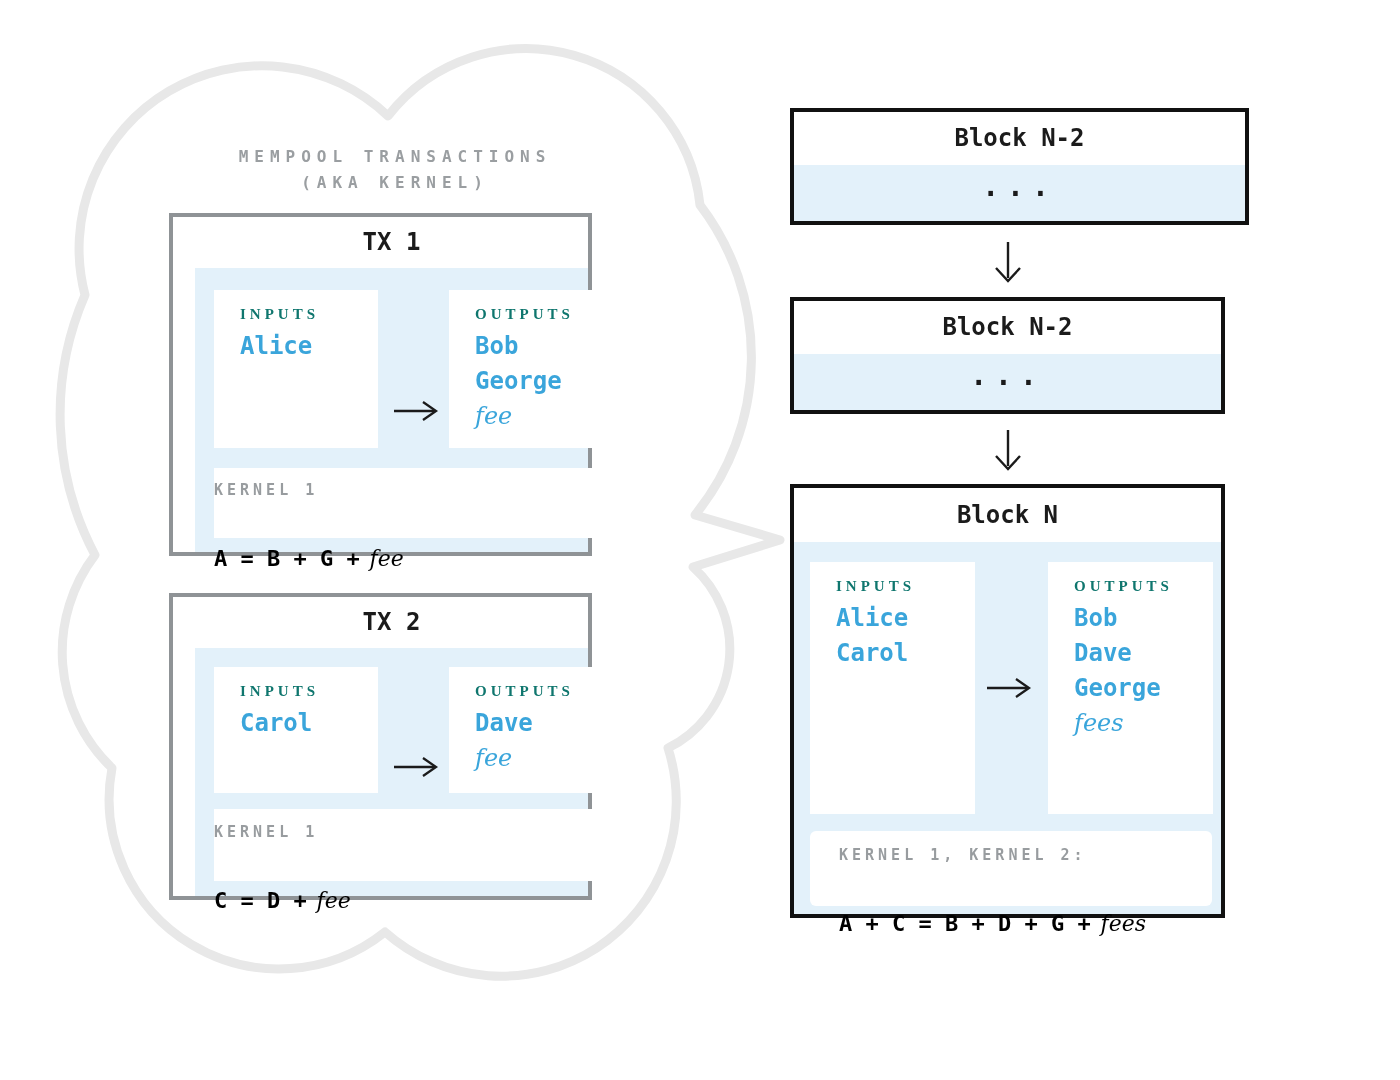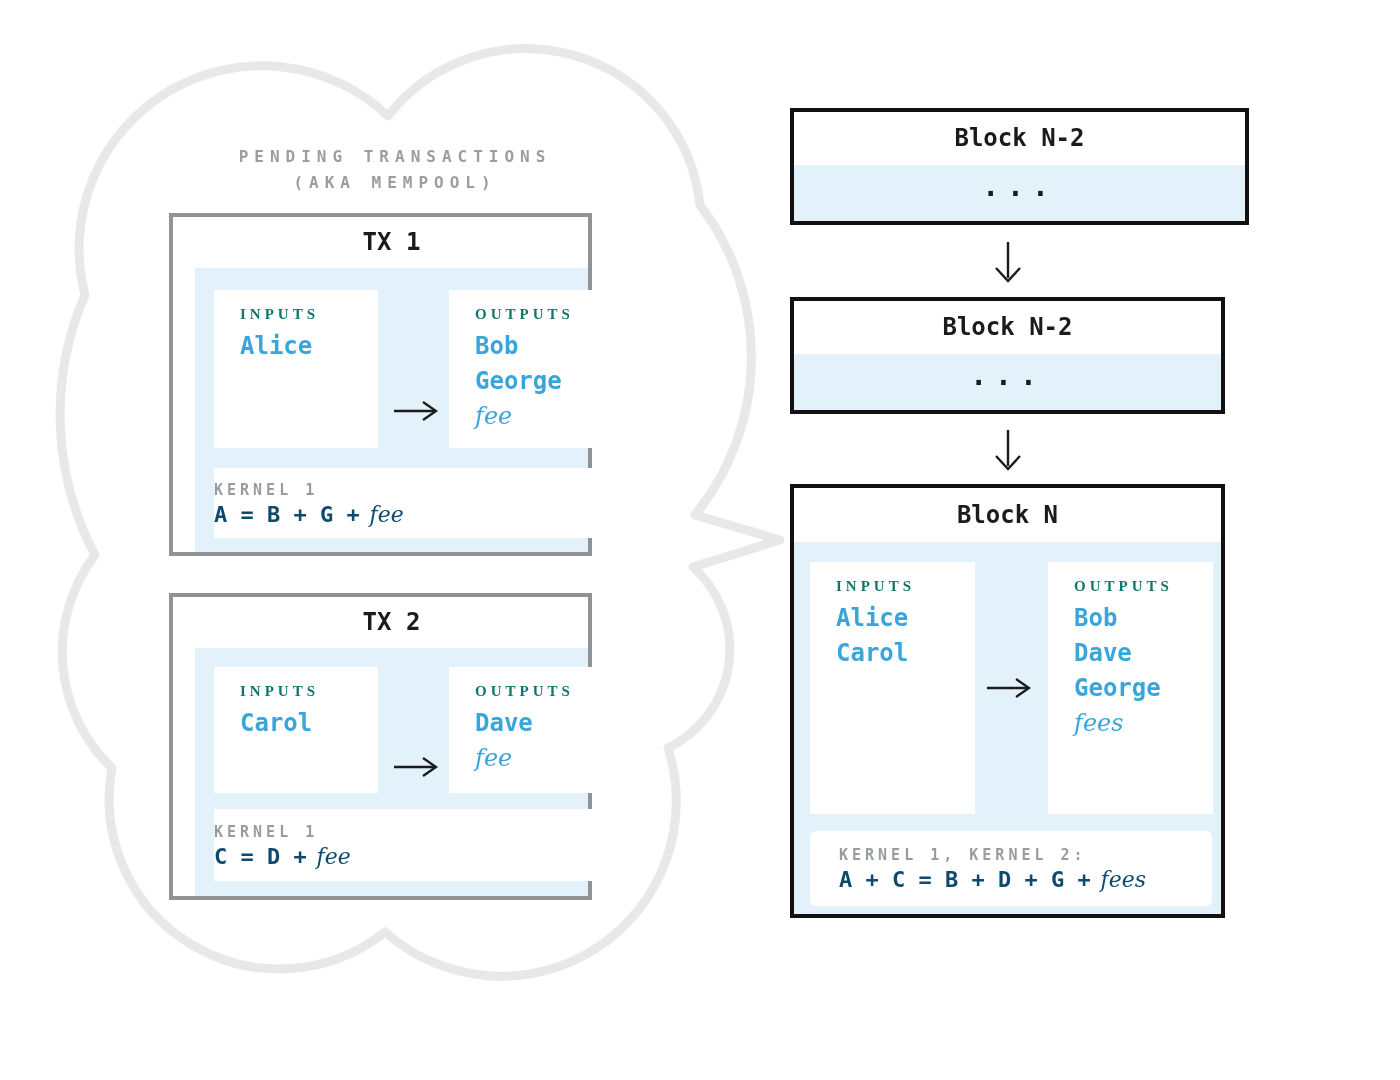--- a/index.html
+++ b/index.html
@@ -37,21 +37,21 @@
   .name-italic{
     color:#3aa5db;font-family:"DejaVu Serif", serif;font-style:italic;
     font-size:24px;line-height:34px;font-weight:normal;
   }
   .kernel-card{background:#ffffff;position:absolute;box-sizing:border-box;}
   .kernel-centered{text-align:left;}
   .kernel-label{
     color:#989c9f;font-weight:bold;font-size:15px;letter-spacing:4px;line-height:20px;
   }
   .kernel-eq{
-    color:#0c4a6e;font-weight:bold;font-size:22px;line-height:30px;white-space:nowrap;
+    color:#000000;font-weight:bold;font-size:22px;line-height:30px;white-space:nowrap;margin-top:44px;
   }
   .kernel-eq .eq-italic{
     font-family:"DejaVu Serif", serif;font-style:italic;font-weight:normal;
     margin-left:0.45em;
   }
   .dots-row{
     display:flex;align-items:center;justify-content:center;
     color:#1b1b1b;font-weight:bold;font-size:28px;letter-spacing:8px;
   }
   .dots-row span{transform:translateY(-7px);}
@@ -68,22 +68,22 @@
              L 780 540 L 693 567
              A 110 110 0 0 1 668 748
              A 175 175 0 0 1 385 932
              A 170 170 0 0 1 112 768
              A 160 160 0 0 1 95 555
              A 300 300 0 0 1 85 295
              A 183 183 0 0 1 388 116 Z" fill="#ffffff" stroke="#e8e8e8" stroke-width="9" stroke-linejoin="round"></path>
   </svg>
 
   <div class="abs mempool-title">
-    <div>PENDING TRANSACTIONS</div>
-    <div>(AKA MEMPOOL)</div>
+    <div>MEMPOOL TRANSACTIONS</div>
+    <div>(AKA KERNEL)</div>
   </div>
 
   <div class="abs tx-box" style="left:169px;top:213px;width:423px;height:343px;">
     <div class="box-header" style="line-height:51px;height:51px;">TX 1</div>
     <div class="box-body" style="height:284px;">
 
       <div class="card" style="left:19px;top:22px;width:164px;height:158px;">
         <div class="io-label">INPUTS</div>
         <div class="names">
           <div class="name">Alice</div>

